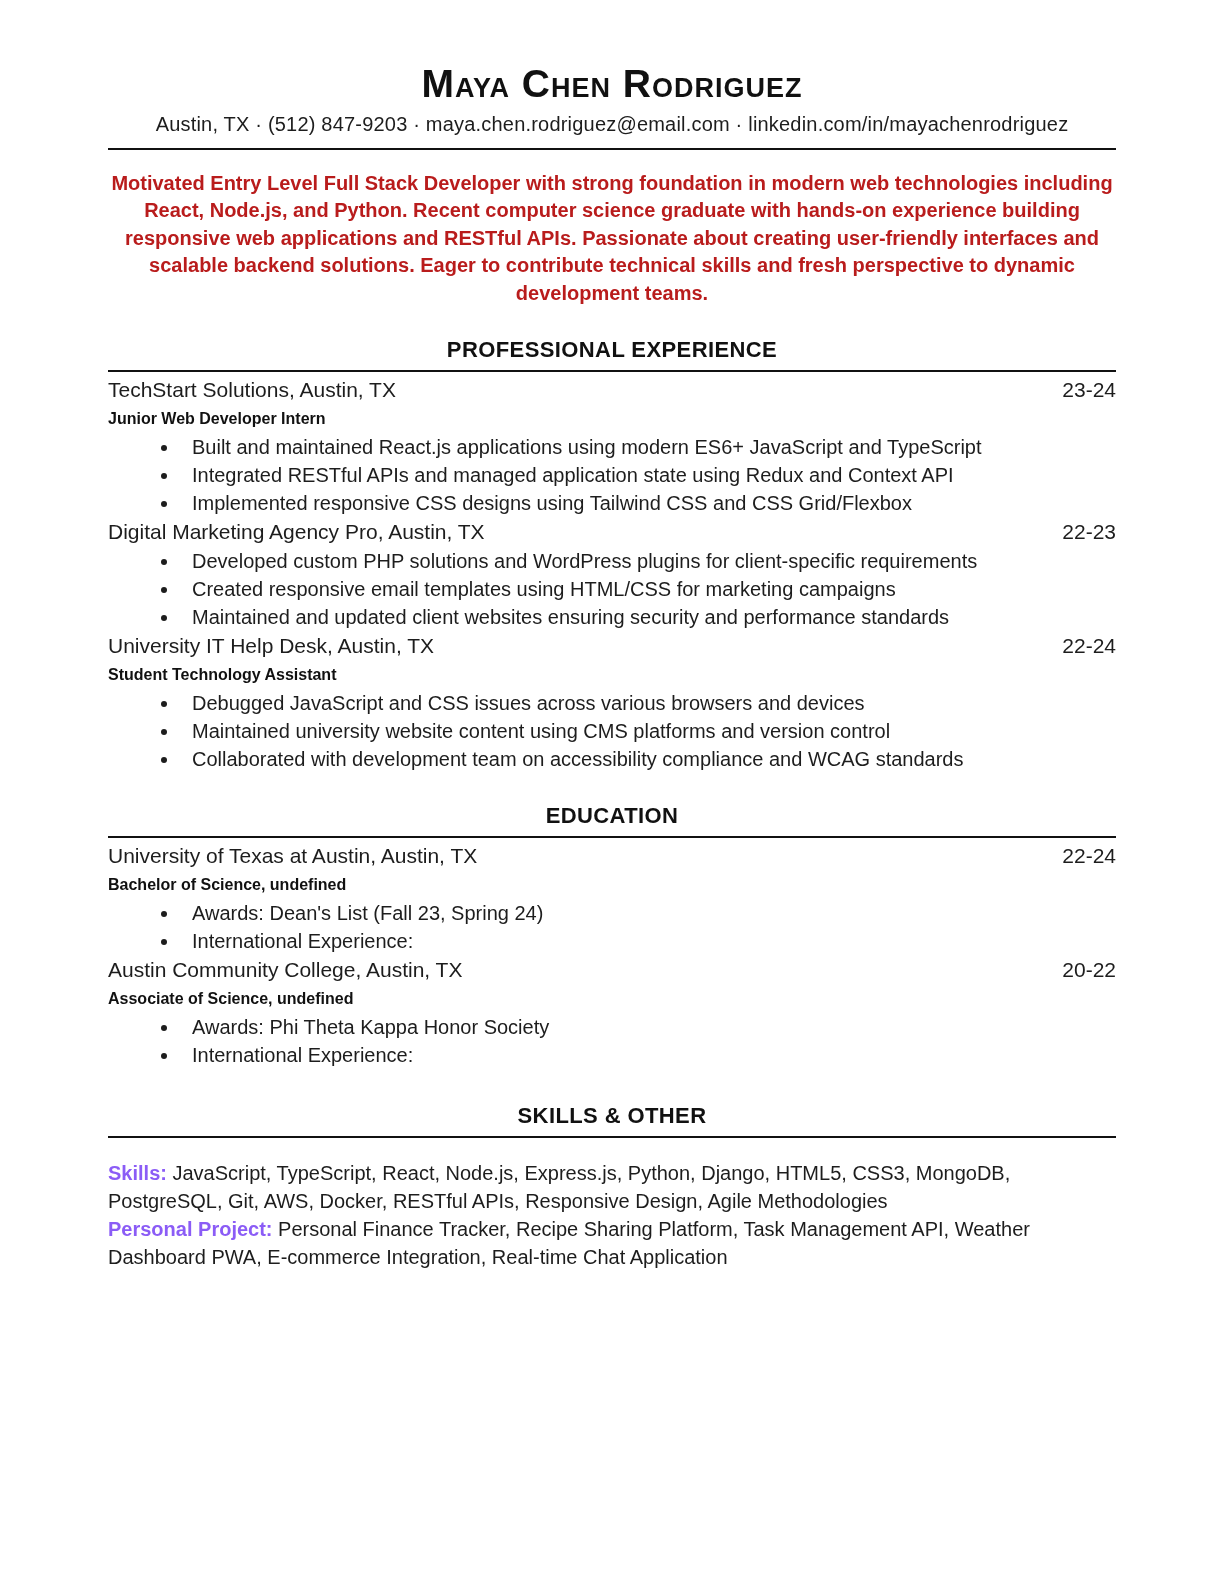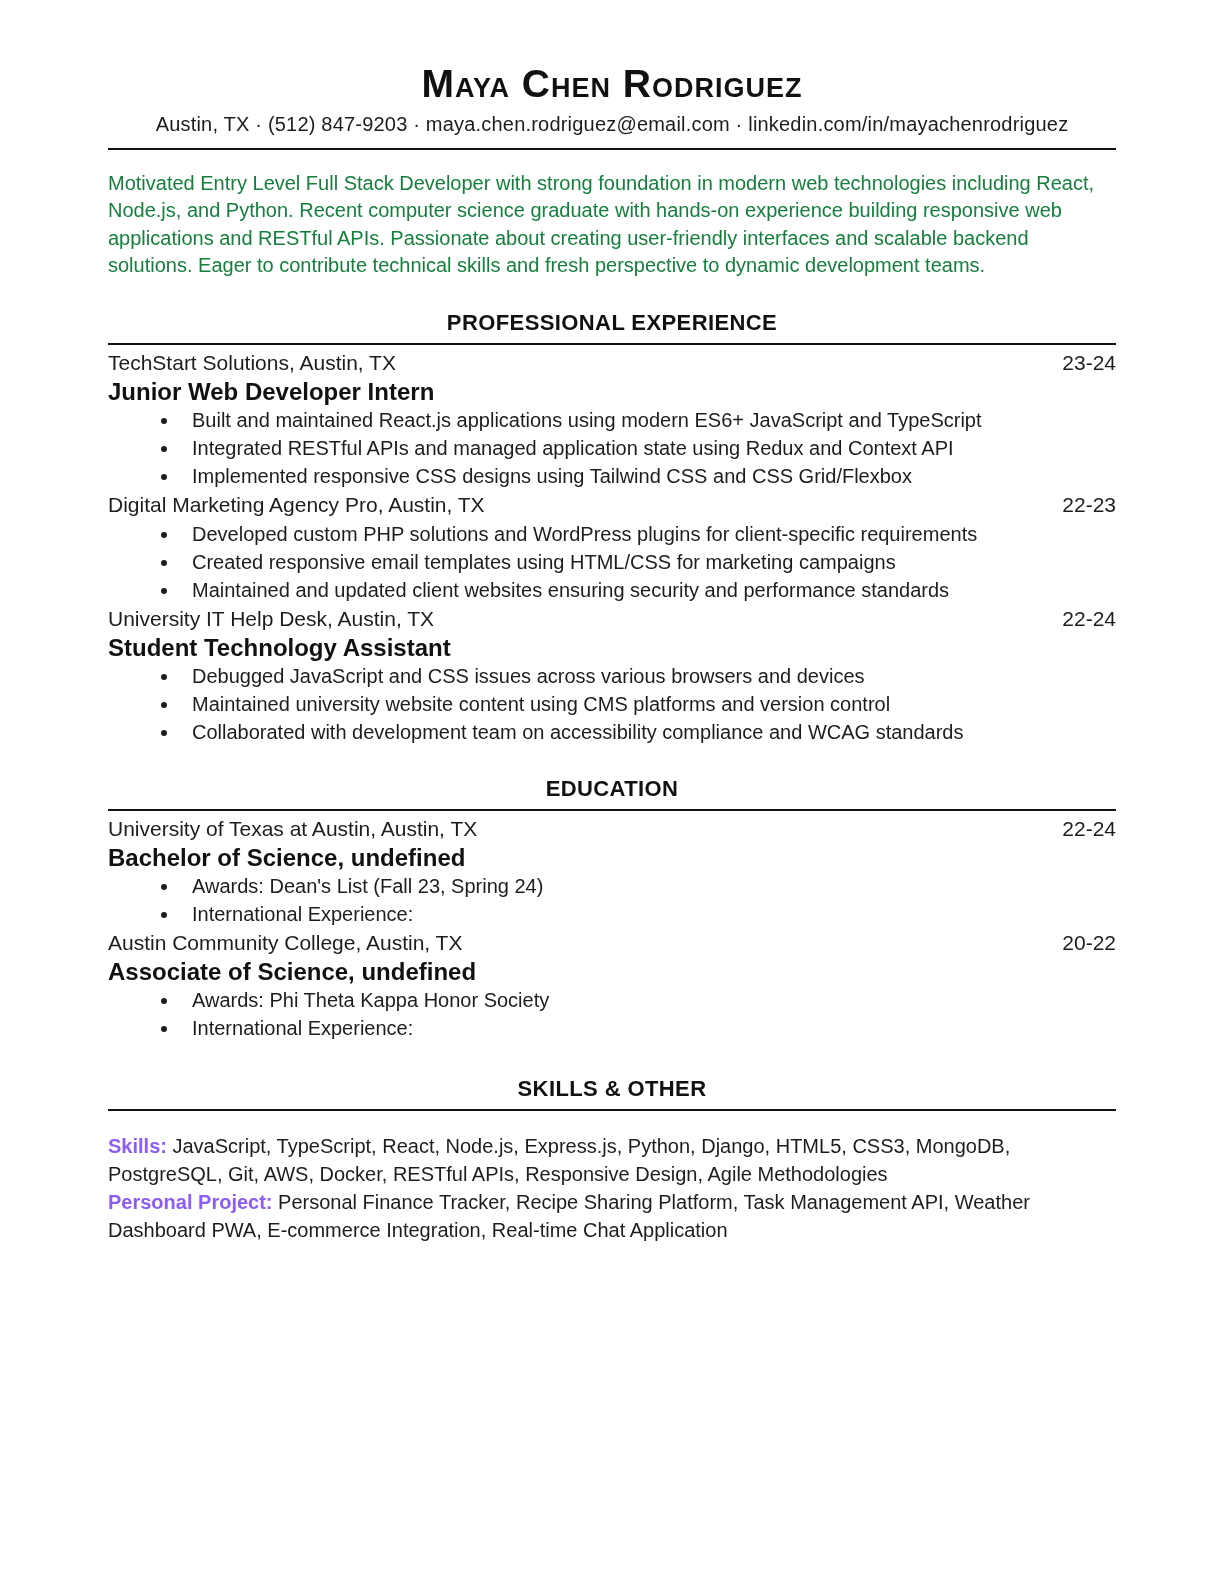--- a/index.html
+++ b/index.html
@@ -37,24 +37,25 @@
   .doc-contact {
     margin-top: 6px;
     font-size: 20px;
     color: #1d1d1d;
     letter-spacing: 0.2px;
   }
 
   
   .summary {
     margin-top: 20px;
-    text-align: left;
+    text-align: center;
     font-size: 20px;
     line-height: 27.5px;
-    color: #15803d;
+    color: #b91c1c;
+    font-weight: bold;
   }
 
   
   .section { margin-top: 30px; }
   .section-skills { margin-top: 34px; }
   .section-title-wrap {
     text-align: center;
     border-bottom: 2px solid #111111;
     padding-bottom: 7px;
     margin-bottom: 3px;
@@ -69,21 +70,21 @@
   
   .entry-head {
     display: flex;
     justify-content: space-between;
     align-items: baseline;
     line-height: 30px;
   }
   .entry-org { font-size: 21px; color: #1d1d1d; }
   .entry-dates { font-size: 21px; color: #1d1d1d; }
   .entry-position {
-    font-size: 24px;
+    font-size: 16px;
     font-weight: 700;
     color: #111111;
     line-height: 28px;
   }
   ul.bullet-list {
     list-style: disc outside;
     padding-left: 72px;
     margin: 0;
   }
   ul.bullet-list li {

